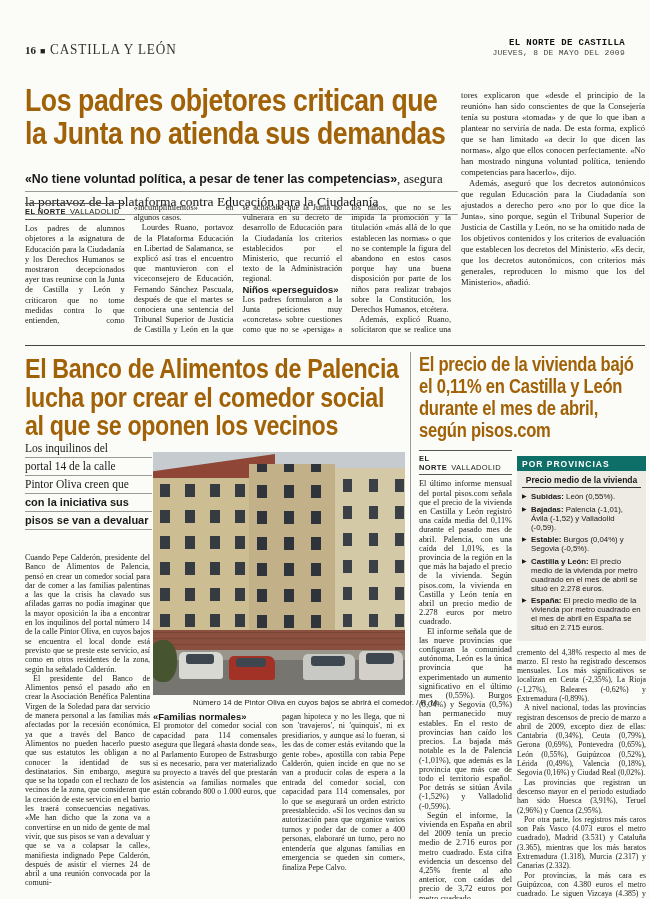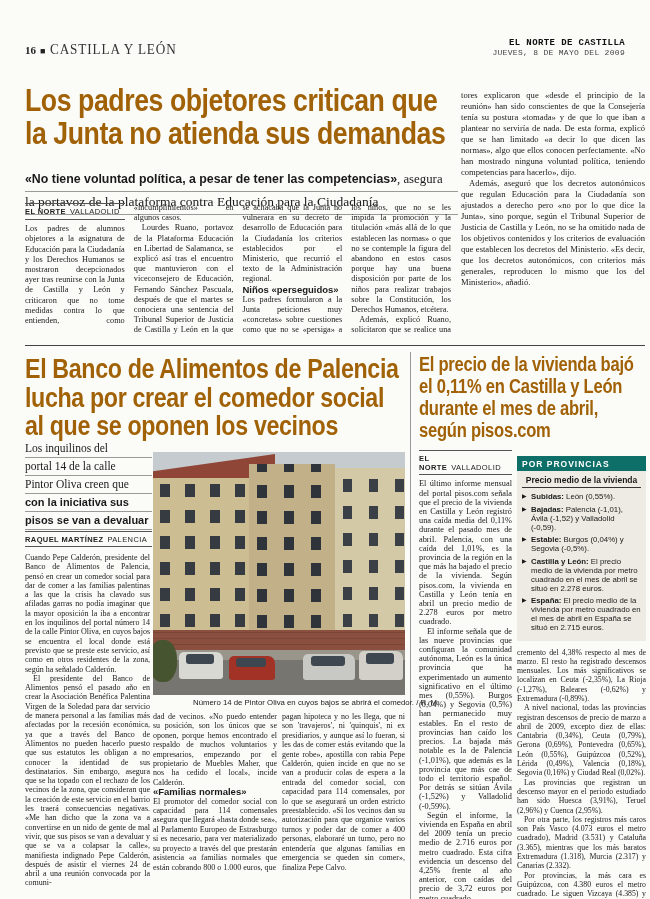--- a/index.html
+++ b/index.html
@@ -146,23 +146,20 @@
     <div class="ln">lucha por crear el comedor social</div>
     <div class="ln">al que se oponen los vecinos</div>
   </div>
   <div class="abs lede">
     <div class="ll">Los inquilinos del</div>
     <div class="ll">portal 14 de la calle</div>
     <div class="ll">Pintor Oliva creen que</div>
     <div class="ll llb">con la iniciativa sus</div>
     <div class="ll llb">pisos se van a devaluar</div>
   </div>
-  <div class="abs a2-byline">
-    <div class="byline"><b>RAQUEL MARTÍNEZ</b><span>PALENCIA</span></div>
-  </div>
   <div class="abs a2-col1 bodytx">
     <p class="nofi">Cuando Pepe Calderón, presidente del Banco de Alimentos de Palencia, pensó en crear un comedor social para dar de comer a las familias palentinas a las que la crisis ha clavado sus afiladas garras no podía imaginar que la mayor oposición la iba a encontrar en los inquilinos del portal número 14 de la calle Pintor Oliva, en cuyos bajos se encuentra el local donde está previsto que se preste este servicio, así como en otros residentes de la zona, según ha señalado Calderón.</p>
     <p>El presidente del Banco de Alimentos pensó el pasado año en crear la Asociación Benéfica Palentina Virgen de la Soledad para dar servicio de manera personal a las familias más afectadas por la recesión económica, ya que a través del Banco de Alimentos no pueden hacerlo puesto que sus estatutos les obligan a no conocer la identidad de sus destinatarios. Sin embargo, asegura que se ha topado con el rechazo de los vecinos de la zona, que consideran que la creación de este servicio en el barrio les traerá consecuencias negativas. «Me han dicho que la zona va a convertirse en un nido de gente de mal vivir, que sus pisos se van a devaluar y que se va a colapsar la calle», manifiesta indignado Pepe Calderón, después de asistir el viernes 24 de abril a una reunión convocada por la comuni-</p>
   </div>
 
   <div class="abs photo">
     <div class="sky"></div>
     <div class="roof"></div>
     <div class="bldg b1"></div>
     <div class="bldg b2"></div>
@@ -180,21 +177,20 @@
     <div class="car c3">
         <div class="win"></div>
       </div>
     <div class="car c4">
         <div class="win"></div>
       </div>
   </div>
   <div class="abs caption">Número 14 de Pintor Oliva en cuyos bajos se abrirá el comedor. / R. M.</div>
 
   <div class="abs a2-col2 bodytx">
-    <p class="nofi">dad de vecinos. «No puedo entender su posición, son los únicos que se oponen, porque hemos encontrado el respaldo de muchos voluntarios y empresarios, empezando por el propietario de Muebles Maher, que nos ha cedido el local», incide Calderón.</p>
     <p class="subhead">«Familias normales»</p>
     <p class="nofi">El promotor del comedor social con capacidad para 114 comensales asegura que llegará «hasta donde sea», al Parlamento Europeo de Estrasburgo si es necesario, para ver materializado su proyecto a través del que prestarán asistencia «a familias normales que están cobrando 800 o 1.000 euros, que</p>
   </div>
   <div class="abs a2-col3 bodytx">
     <p class="nofi">pagan hipoteca y no les llega, que ni son 'travajeros', ni 'quinquis', ni ex presidiarios, y aunque así lo fueran, si les das de comer estás evitando que la gente robe», apostilla con rabia Pepe Calderón, quien incide en que no se van a producir colas de espera a la entrada del comedor social, con capacidad para 114 comensales, por lo que se asegurará un orden estricto preestablecido. «Si los vecinos dan su autorización para que organice varios turnos y poder dar de comer a 400 personas, elaboraré un turno, pero no entendería que algunas familias en emergencia se queden sin comer», finaliza Pepe Calvo.</p>
   </div>
 
   <div class="abs hl a3-hl">
     <div class="ln">El precio de la vivienda bajó</div>
     <div class="ln">el 0,11% en Castilla y León</div>

